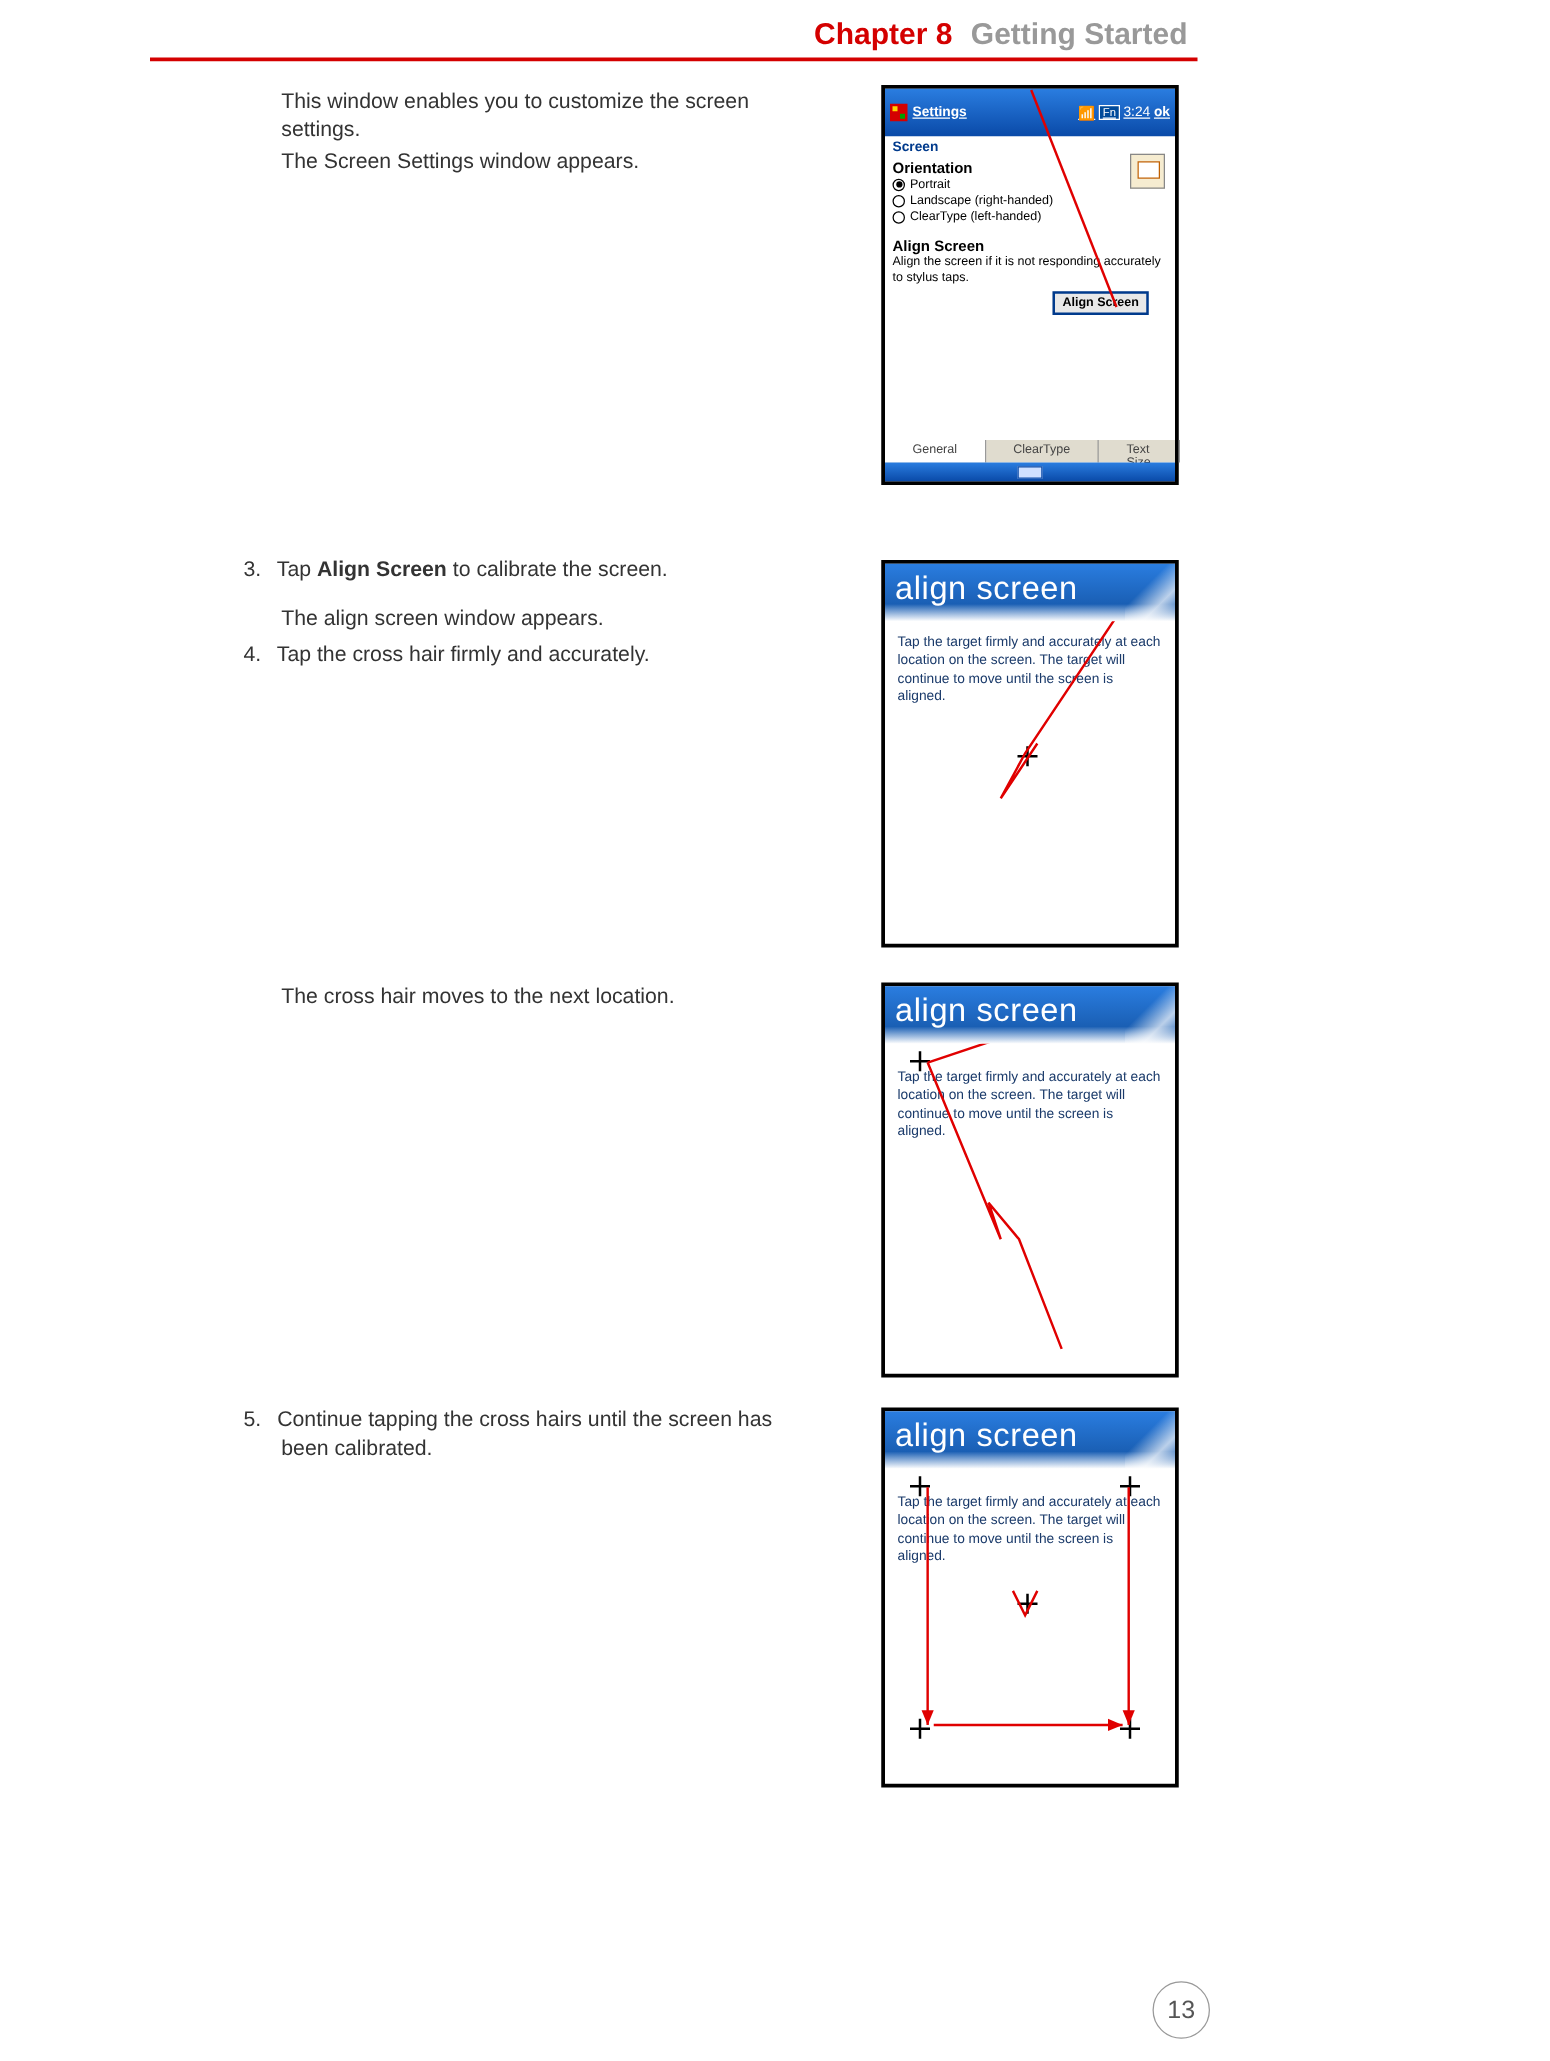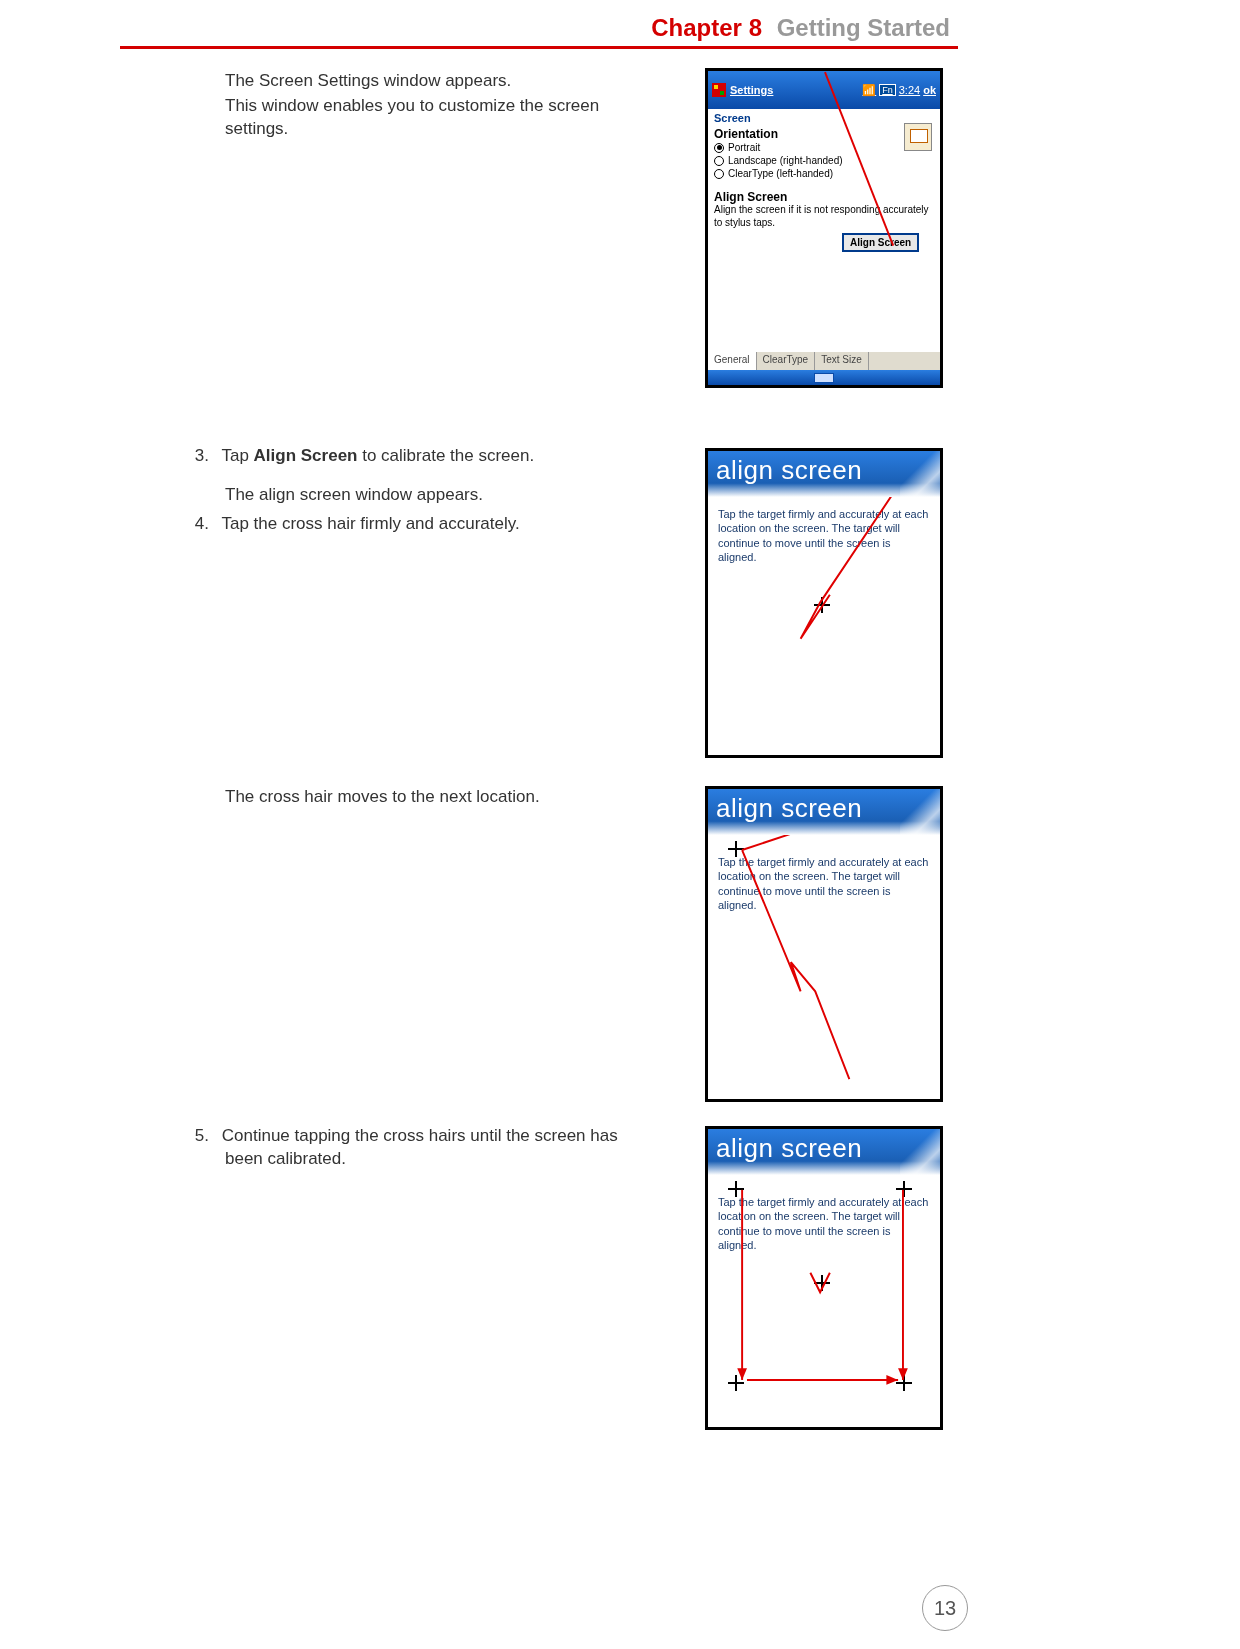--- a/index.html
+++ b/index.html
@@ -165,21 +165,21 @@
   .tabsbar {
     position:absolute;
     bottom:15px;
     left:0; right:0;
     height:18px;
     background:#e0dccf;
     display:flex;
     font-size:10px;
   }
   .tabsbar .tab {
-    padding:2px 6px;
+    padding:2px 22px;
     border-right:1px solid #999;
     color:#444;
   }
   .tabsbar .tab.active { background:#fff; }
   .btmbar {
     position:absolute; bottom:0; left:0; right:0; height:15px;
     background: linear-gradient(#2a7de0,#0a4aa8);
     display:flex; align-items:center; justify-content:center;
   }
   .kbicon {
@@ -231,22 +231,22 @@
 </head>
 <body>
 
 <div class="header">
   <span class="ch">Chapter 8</span>
   <span class="title">Getting Started</span>
 </div>
 <div class="redrule"></div>
 
 <div class="textcol block1">
+  <p>This window enables you to customize the screen settings.</p>
   <p>The Screen Settings window appears.</p>
-  <p>This window enables you to customize the screen settings.</p>
 </div>
 
 <div class="textcol block2">
   <p>
     <span class="num">3.</span>
     <span>Tap </span><b>Align Screen</b><span> to calibrate the screen.</span>
   </p>
   <p style="margin-top:16px;">The align screen window appears.</p>
   <p style="margin-top:6px;">
     <span class="num">4.</span>

